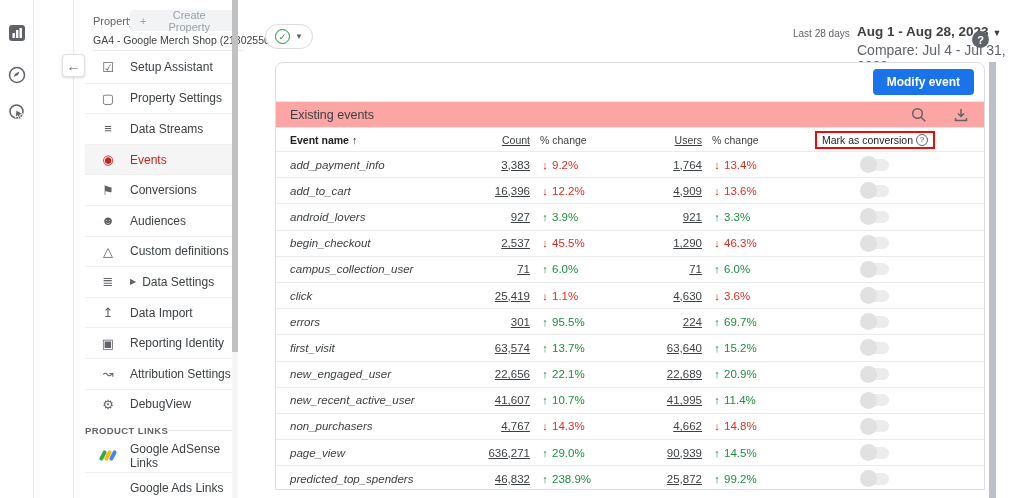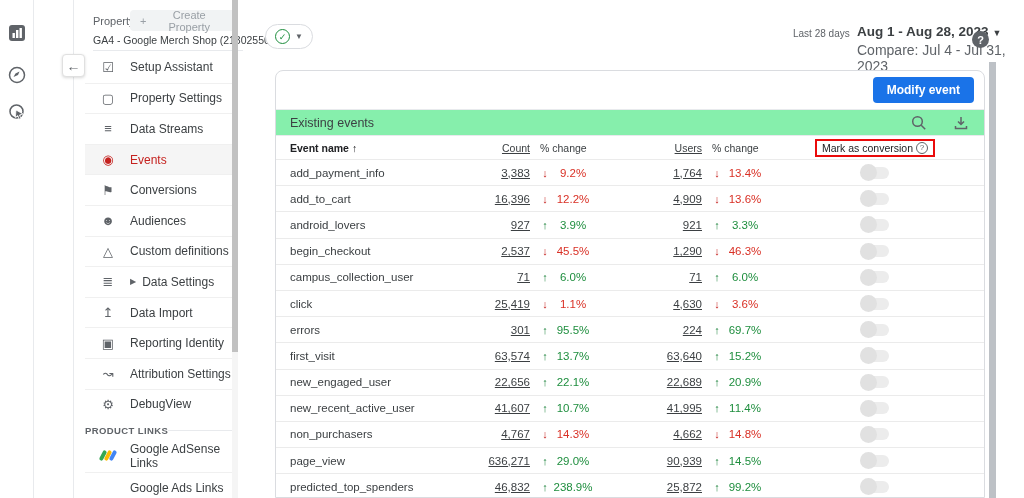--- a/index.html
+++ b/index.html
@@ -39,38 +39,38 @@
   #status-pill { position:absolute; left:265px; top:24px; width:48px; height:25px; background:#fff; border:1px solid #dadce0; border-radius:13px; display:flex; align-items:center; justify-content:center; gap:5px; cursor:pointer; }
   #status-pill .chk { width:15px; height:15px; border:1.6px solid #1e8e3e; border-radius:50%; color:#1e8e3e; font-size:9px; display:flex; align-items:center; justify-content:center; font-weight:bold; }
   #status-pill .caret { font-size:8px; color:#5f6368; }
   #date-preset { position:absolute; left:793px; top:28px; font-size:10px; color:#5f6368; }
   #date-range { position:absolute; left:857px; top:24px; font-size:13.5px; font-weight:bold; color:#3c4043; cursor:pointer; }
   #date-range .caret { font-size:9px; margin-left:4px; }
   #date-compare { position:absolute; left:857px; top:42px; font-size:14px; color:#5f6368; }
   #help-btn { position:absolute; left:972px; top:31px; width:17px; height:17px; border-radius:50%; background:#5f6368; color:#fff; font-size:11px; font-weight:bold; display:flex; align-items:center; justify-content:center; cursor:pointer; }
 
   
-  #card { position:absolute; left:275px; top:70px; width:710px; height:428px; background:#fff; border:1px solid #dadce0; border-radius:8px 8px 0 0; overflow:hidden; }
+  #card { position:absolute; left:275px; top:62px; width:710px; height:428px; background:#fff; border:1px solid #dadce0; border-radius:8px 8px 0 0; overflow:hidden; }
   #btn-row { height:38px; display:flex; align-items:center; justify-content:flex-end; gap:16px; padding-right:10px; }
   .blue-btn { height:26px; padding:0 14px; background:#1a73e8; color:#fff; border:none; border-radius:4px; font-size:12px; font-weight:bold; cursor:pointer; font-family:inherit; }
-  #title-bar { height:27px; background:#86efac; border-top:1px solid #e8eaed; border-bottom:1px solid #e8eaed; display:flex; align-items:center; padding:0 14px; }
+  #title-bar { height:27px; background:#fca5a5; border-top:1px solid #e8eaed; border-bottom:1px solid #e8eaed; display:flex; align-items:center; padding:0 14px; }
   #table-title { font-size:12.5px; color:#3c4043; flex:1; }
   .bar-icon { width:18px; height:18px; margin-left:24px; display:flex; align-items:center; justify-content:center; cursor:pointer; }
   .grid-row { display:grid; grid-template-columns:1fr 100px 64px 108px 64px 218px; align-items:center; padding-left:14px; }
   #head-row { height:23px; font-size:10.5px; color:#3c4043; }
   .col-name { font-weight:bold; color:#202124; }
   .num { text-align:right;text-decoration:underline; }
   .chg { display:flex; align-items:center; padding-left:8px; }
-  .chg .val { flex:1; text-align:center; }
+  .chg .val { flex:1; text-align:left; }
   .conv-cell { display:flex; justify-content:center; }
   #conv-head { display:flex; justify-content:center; }
   #conv-box { border:2px solid #ea0b0b; padding:1px 5px; display:flex; align-items:center; gap:3px; font-size:10.5px; color:#202124; }
   .q-circle { width:12px; height:12px; border:1px solid #5f6368; border-radius:50%; font-size:8px; color:#5f6368; display:inline-flex; align-items:center; justify-content:center; }
   #rows .grid-row { height:26.2px; border-top:1px solid #ebebeb; font-size:11.5px; }
-  .ev-name { color:#3c4043; }
+  .ev-name { color:#3c4043;font-style:italic; }
   .dir { font-size:11px; font-weight:bold; width:14px; text-align:center; }
   .down .dir { color:#c5221f; } .down .val { color:#d93025; }
   .up .dir { color:#188038; } .up .val { color:#1e8e3e; }
   .toggle { width:27px; height:12px; background:#ececec; border-radius:7px; position:relative; cursor:pointer; }
   .toggle .knob { position:absolute; left:-2px; top:-2.5px; width:17px; height:17px; border-radius:50%; background:#e1e1e1; }
 
   #main-scroll-thumb { position:absolute; left:989px; top:62px; width:7px; height:436px; background:#bdc1c6; }
   svg { display:block; }
 </style>
 </head>

